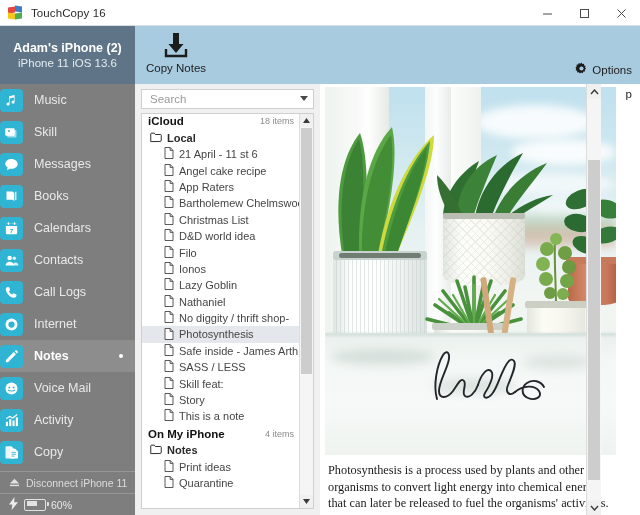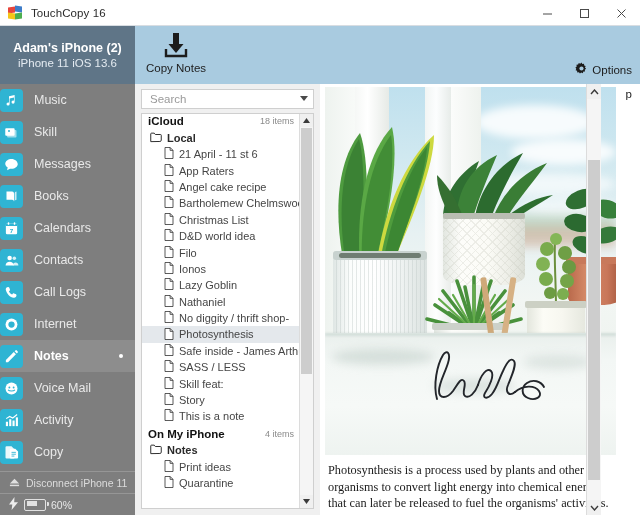--- a/index.html
+++ b/index.html
@@ -359,28 +359,28 @@
                 <path d="M1 .6h6.4L11 4.2v10.2H1z"></path>
                 <path d="M7.4 .6v3.6H11" fill="none"></path>
               </svg></span>
             <span class="nn">21 April - 11 st 6</span>
           </div>
           <div class="note">
             <span><svg width="10" height="12" viewBox="0 0 12 15" fill="#ffffff" stroke="#2f2f2f" stroke-width="1">
                 <path d="M1 .6h6.4L11 4.2v10.2H1z"></path>
                 <path d="M7.4 .6v3.6H11" fill="none"></path>
               </svg></span>
+            <span class="nn">Angel cake recipe</span>
+          </div>
+          <div class="note">
+            <span><svg width="10" height="12" viewBox="0 0 12 15" fill="#ffffff" stroke="#2f2f2f" stroke-width="1">
+                <path d="M1 .6h6.4L11 4.2v10.2H1z"></path>
+                <path d="M7.4 .6v3.6H11" fill="none"></path>
+              </svg></span>
             <span class="nn">App Raters</span>
-          </div>
-          <div class="note">
-            <span><svg width="10" height="12" viewBox="0 0 12 15" fill="#ffffff" stroke="#2f2f2f" stroke-width="1">
-                <path d="M1 .6h6.4L11 4.2v10.2H1z"></path>
-                <path d="M7.4 .6v3.6H11" fill="none"></path>
-              </svg></span>
-            <span class="nn">Angel cake recipe</span>
           </div>
           <div class="note">
             <span><svg width="10" height="12" viewBox="0 0 12 15" fill="#ffffff" stroke="#2f2f2f" stroke-width="1">
                 <path d="M1 .6h6.4L11 4.2v10.2H1z"></path>
                 <path d="M7.4 .6v3.6H11" fill="none"></path>
               </svg></span>
             <span class="nn">Bartholemew Chelmswood</span>
           </div>
           <div class="note">
             <span><svg width="10" height="12" viewBox="0 0 12 15" fill="#ffffff" stroke="#2f2f2f" stroke-width="1">

